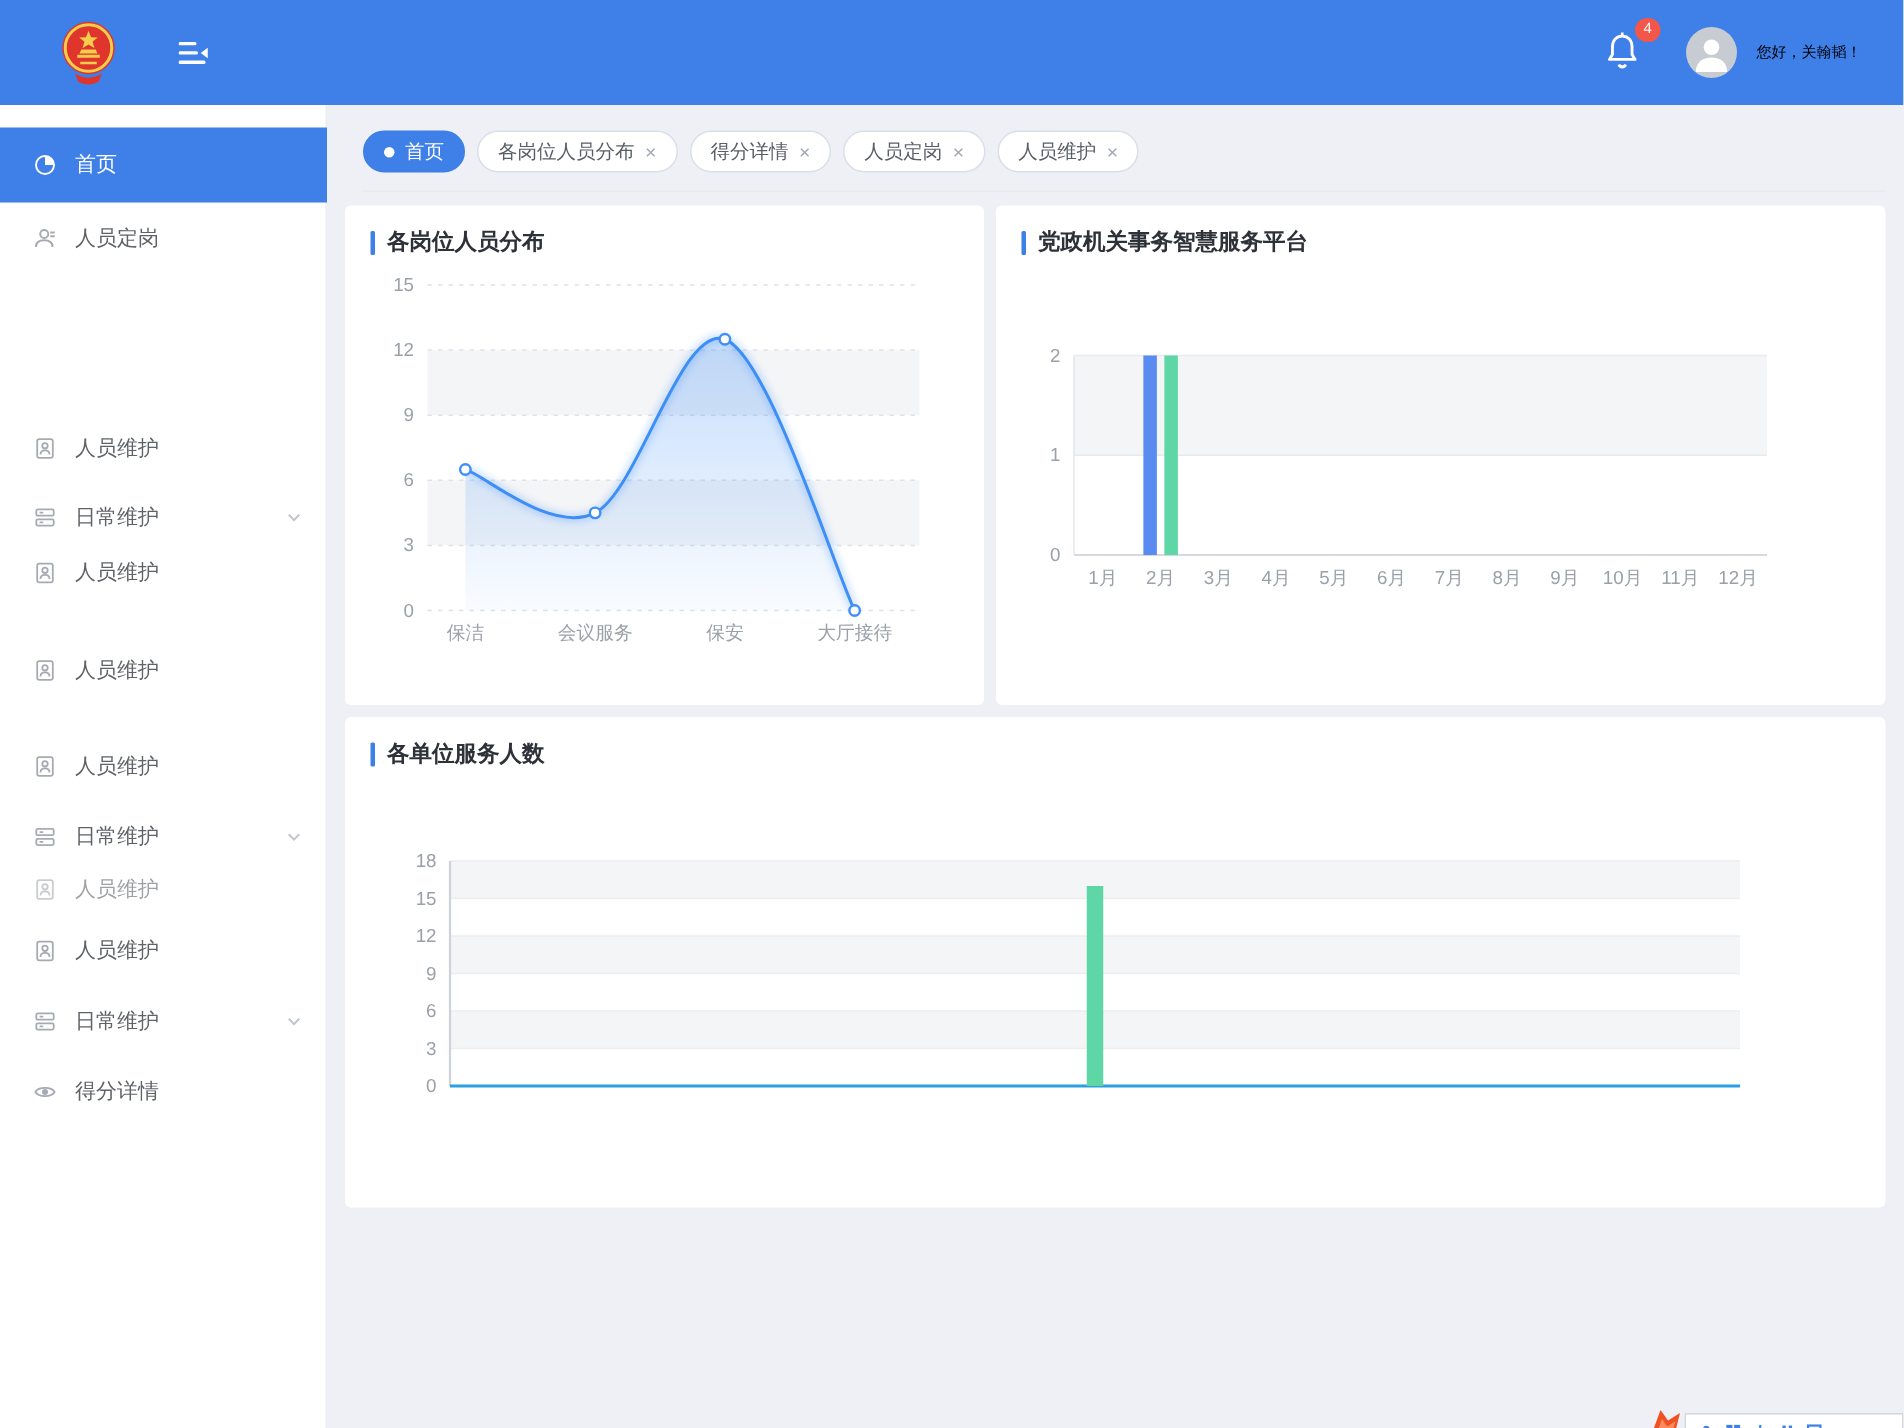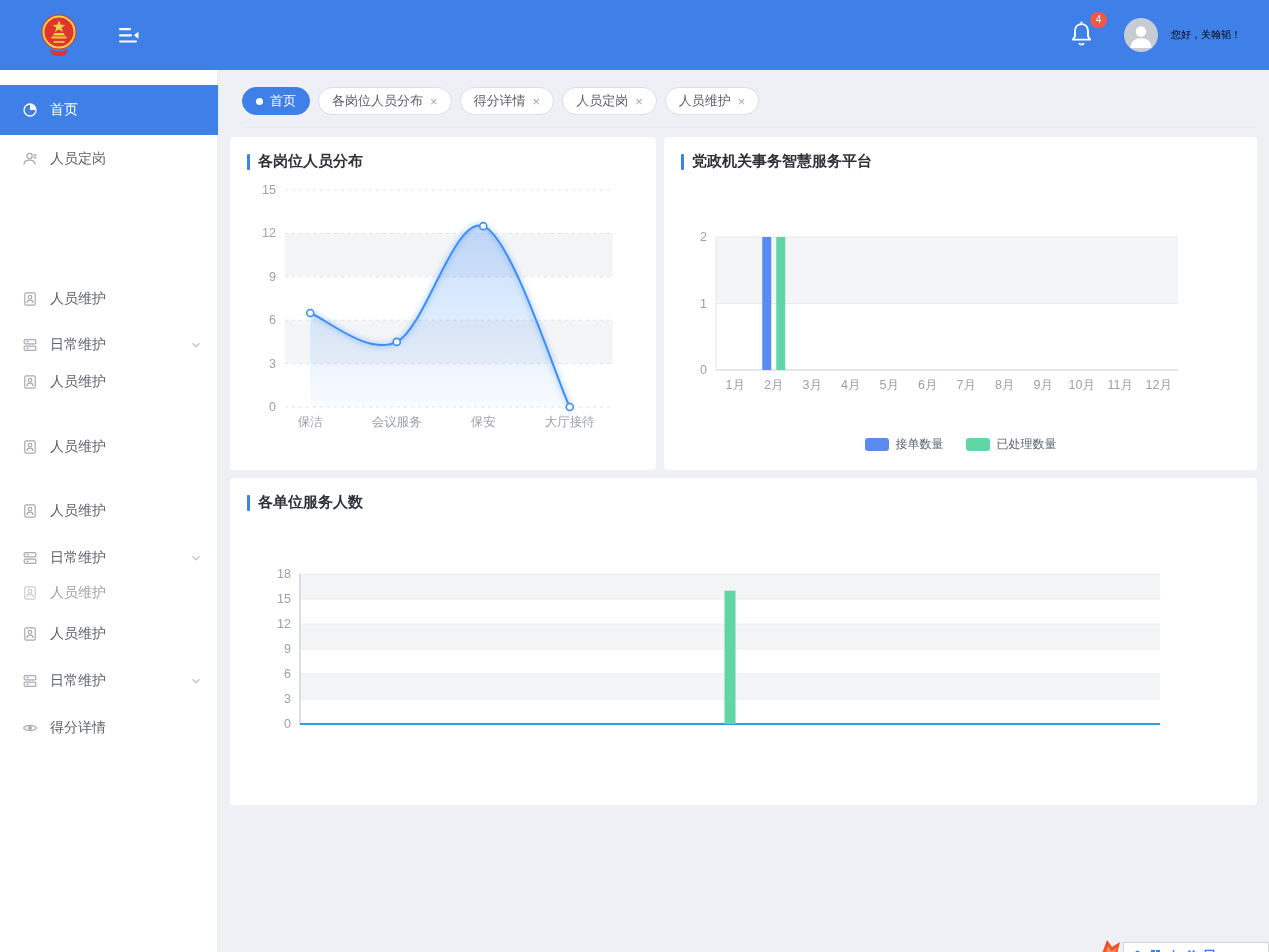--- a/index.html
+++ b/index.html
@@ -323,30 +323,20 @@
         <text x="263.75" y="252" text-anchor="middle" fill="#9ba1a9" font-size="12.5" font-family="inherit">6月</text>
         <text x="302.25" y="252" text-anchor="middle" fill="#9ba1a9" font-size="12.5" font-family="inherit">7月</text>
         <text x="340.75" y="252" text-anchor="middle" fill="#9ba1a9" font-size="12.5" font-family="inherit">8月</text>
         <text x="379.25" y="252" text-anchor="middle" fill="#9ba1a9" font-size="12.5" font-family="inherit">9月</text>
         <text x="417.75" y="252" text-anchor="middle" fill="#9ba1a9" font-size="12.5" font-family="inherit">10月</text>
         <text x="456.25" y="252" text-anchor="middle" fill="#9ba1a9" font-size="12.5" font-family="inherit">11月</text>
         <text x="494.75" y="252" text-anchor="middle" fill="#9ba1a9" font-size="12.5" font-family="inherit">12月</text>
         <rect x="98.25" y="100" width="9" height="133" fill="#5a8bf0"></rect>
         <rect x="112.25" y="100" width="9" height="133" fill="#5fd6a5"></rect>
       </svg>
-    <div class="legend" id="legend2">
-        <span class="lg-item">
-          <span class="lg-swatch" style="background: rgb(90, 139, 240);"></span>
-          <span>接单数量</span>
-        </span>
-        <span class="lg-item">
-          <span class="lg-swatch" style="background: rgb(95, 214, 165);"></span>
-          <span>已处理数量</span>
-        </span>
-      </div>
   </section>
 
   <section class="card" id="card3">
     <div class="card-head">
       <span class="accent"></span>
       <h2>各单位服务人数</h2>
     </div>
     <svg class="chart" id="chart3" width="1027" height="327">
         <rect x="70" y="196" width="860" height="25" fill="rgba(205,211,218,0.22)"></rect>
         <rect x="70" y="146" width="860" height="25" fill="rgba(205,211,218,0.22)"></rect>

